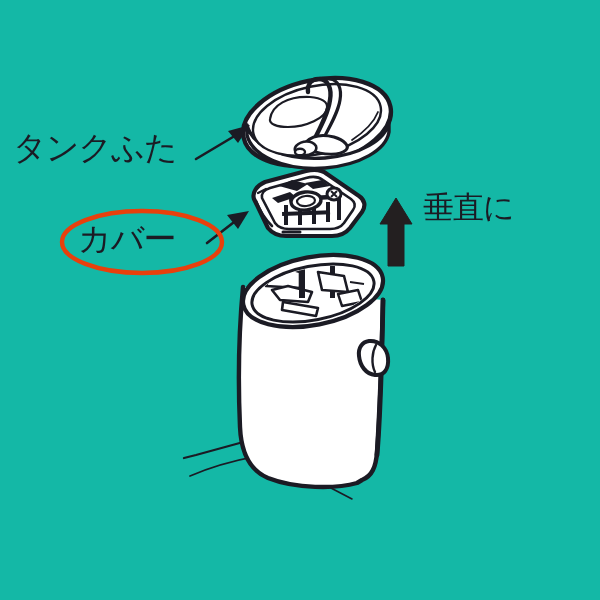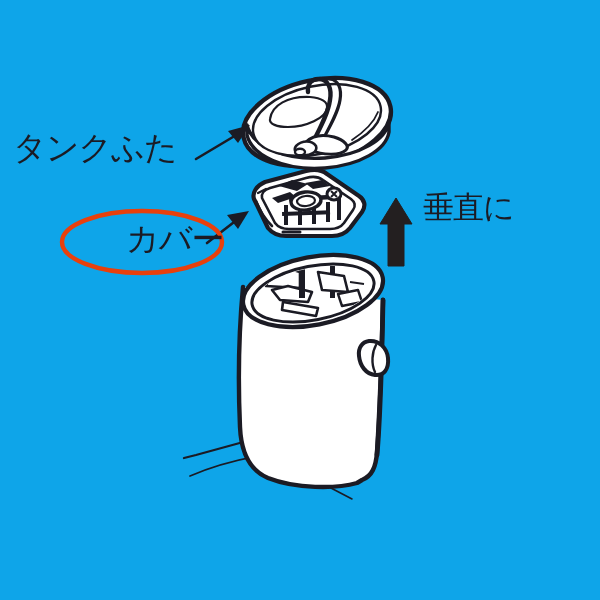--- a/index.html
+++ b/index.html
@@ -7,21 +7,21 @@
     padding: 0;
     background: #ffffff;
   }
   body {
     font-family: "Liberation Sans", "DejaVu Sans", sans-serif;
   }
   #stage {
     position: relative;
     width: 600px;
     height: 600px;
-    background: #0ea5e9;
+    background: #14b8a6;
     overflow: hidden;
   }
   #diagram-svg {
     position: absolute;
     left: 0;
     top: 0;
     width: 600px;
     height: 600px;
   }
   .label-text {
@@ -36,21 +36,20 @@
     left: 13px;
     top: 131px;
     font-size: 33px;
     letter-spacing: -1px;
   }
   #label-cover {
     left: 78px;
     top: 222px;
     font-size: 33px;
     letter-spacing: -1px;
-    margin-left: 48px;
   }
   #instruction-block {
     position: absolute;
     left: 423px;
     top: 188px;
     font-size: 31px;
     line-height: 40px;
     color: #1b1b24;
     letter-spacing: -1px;
   }

